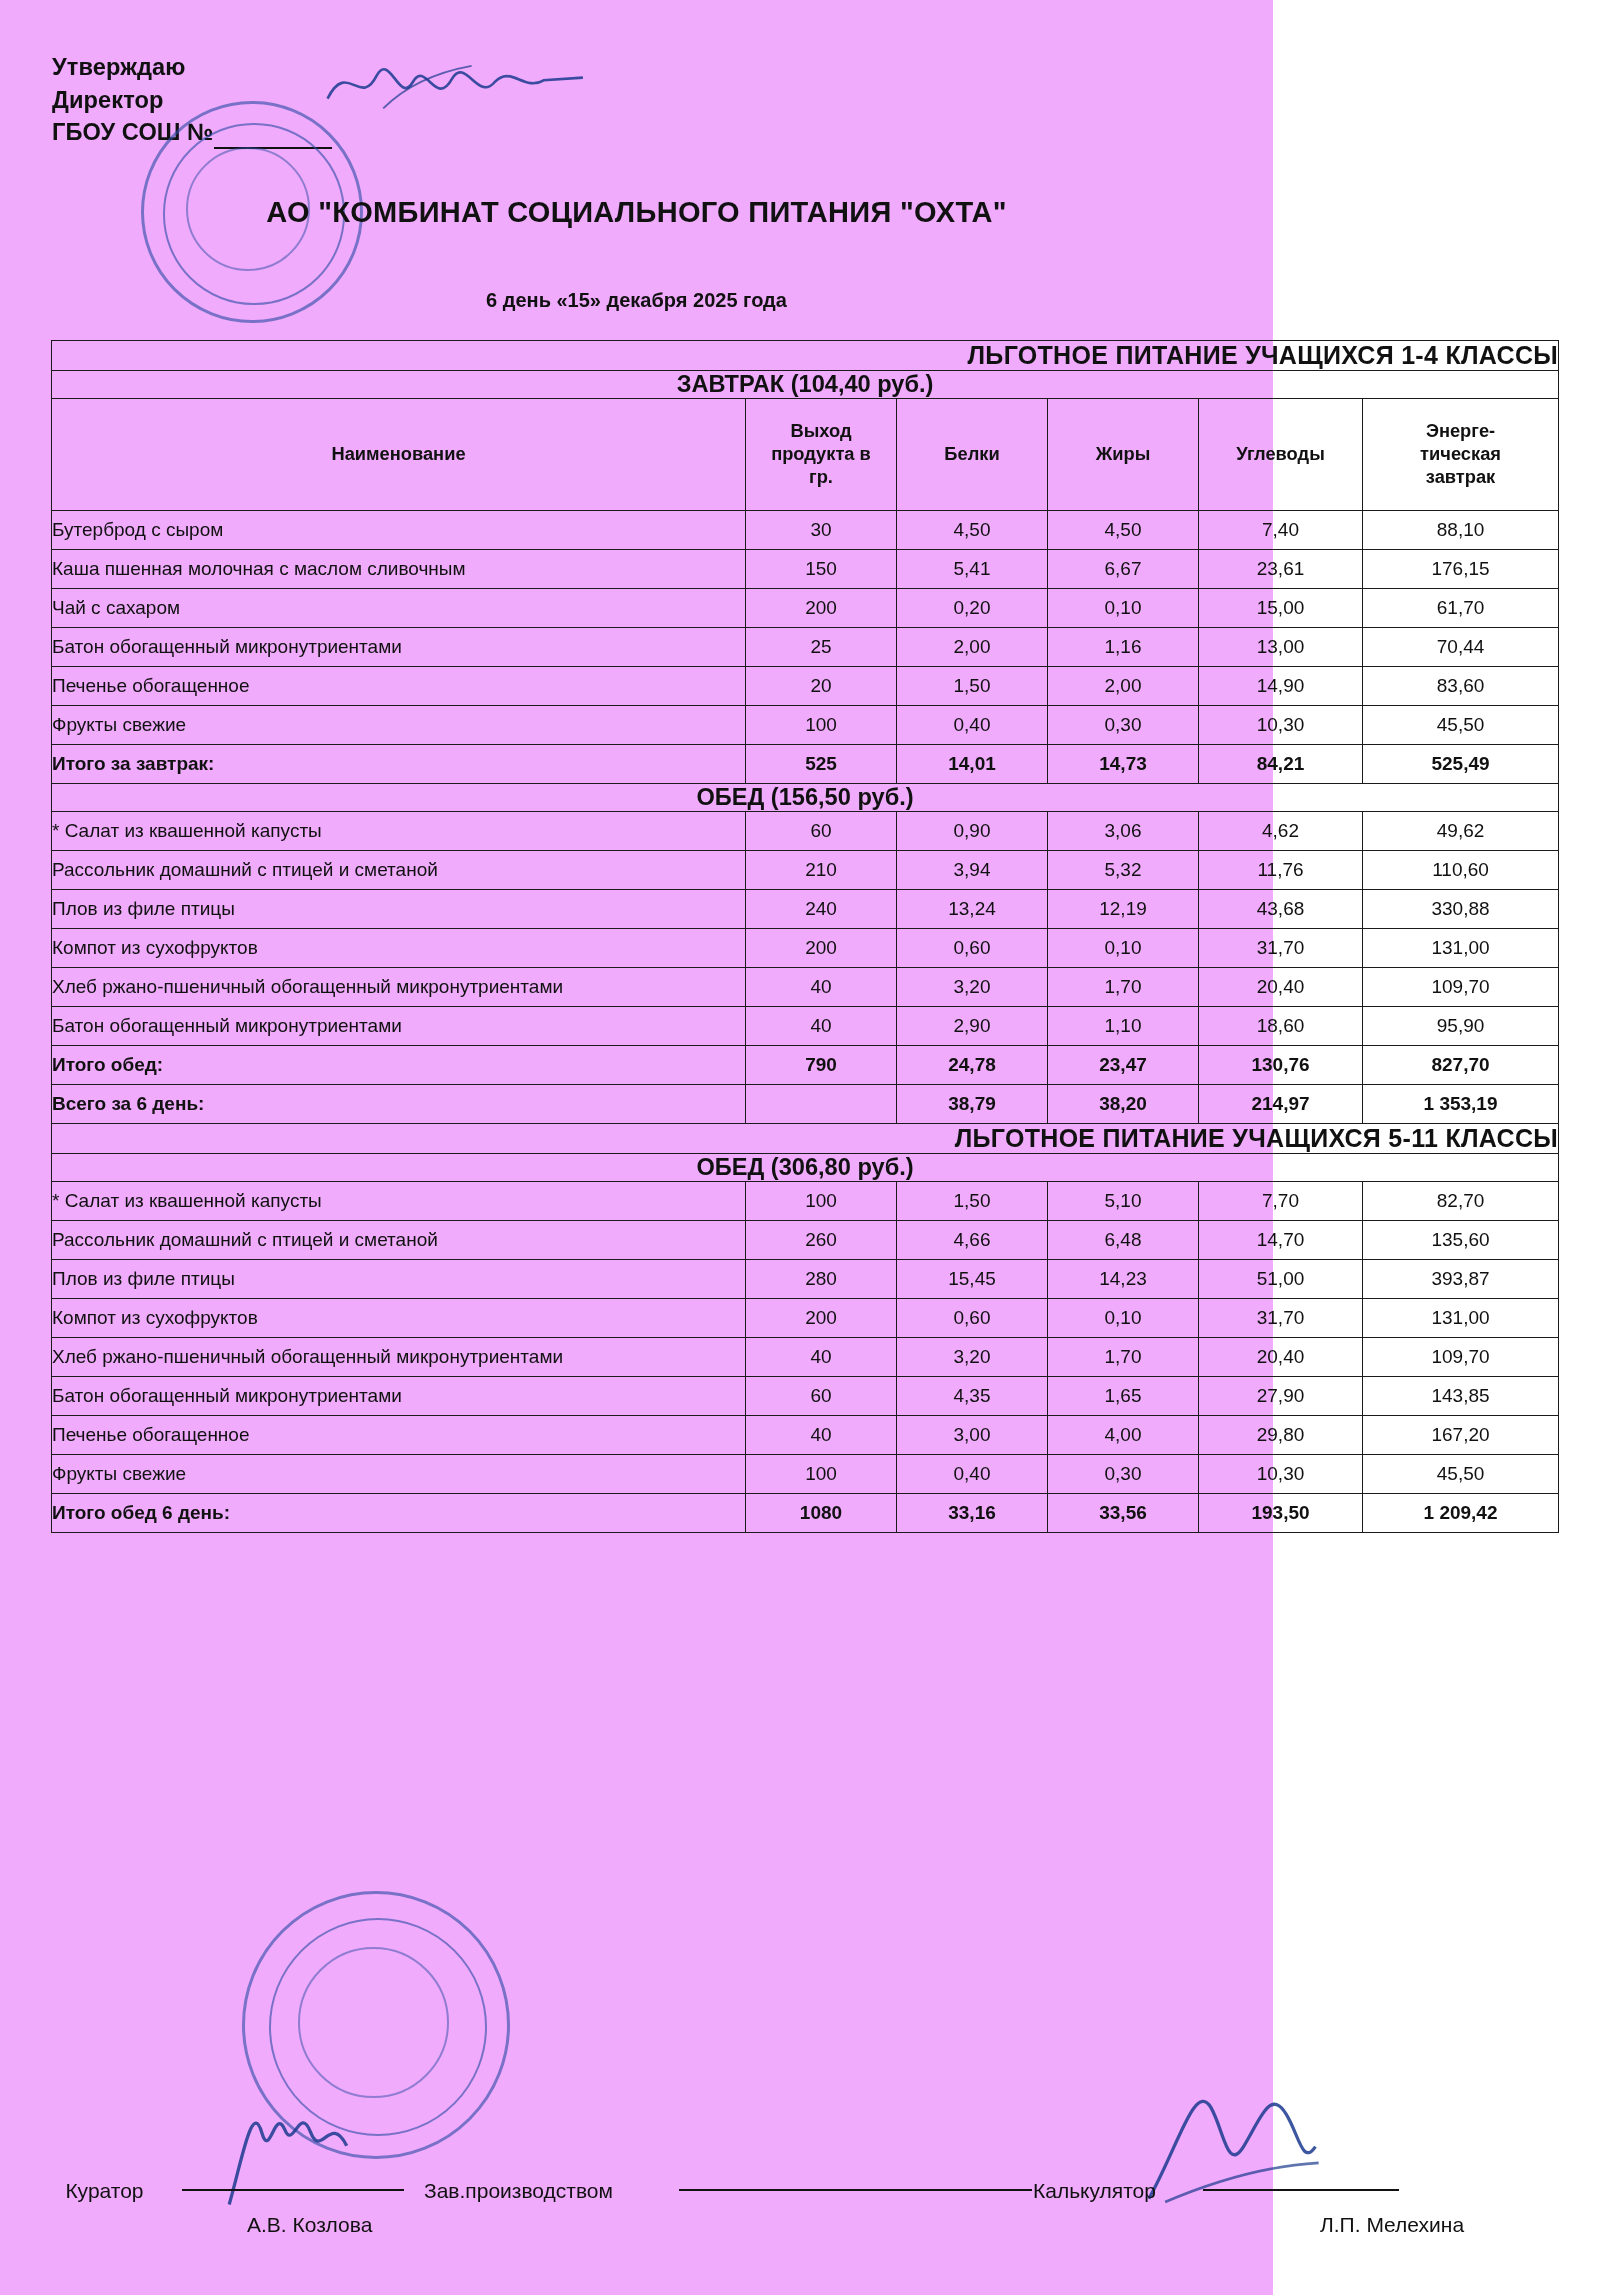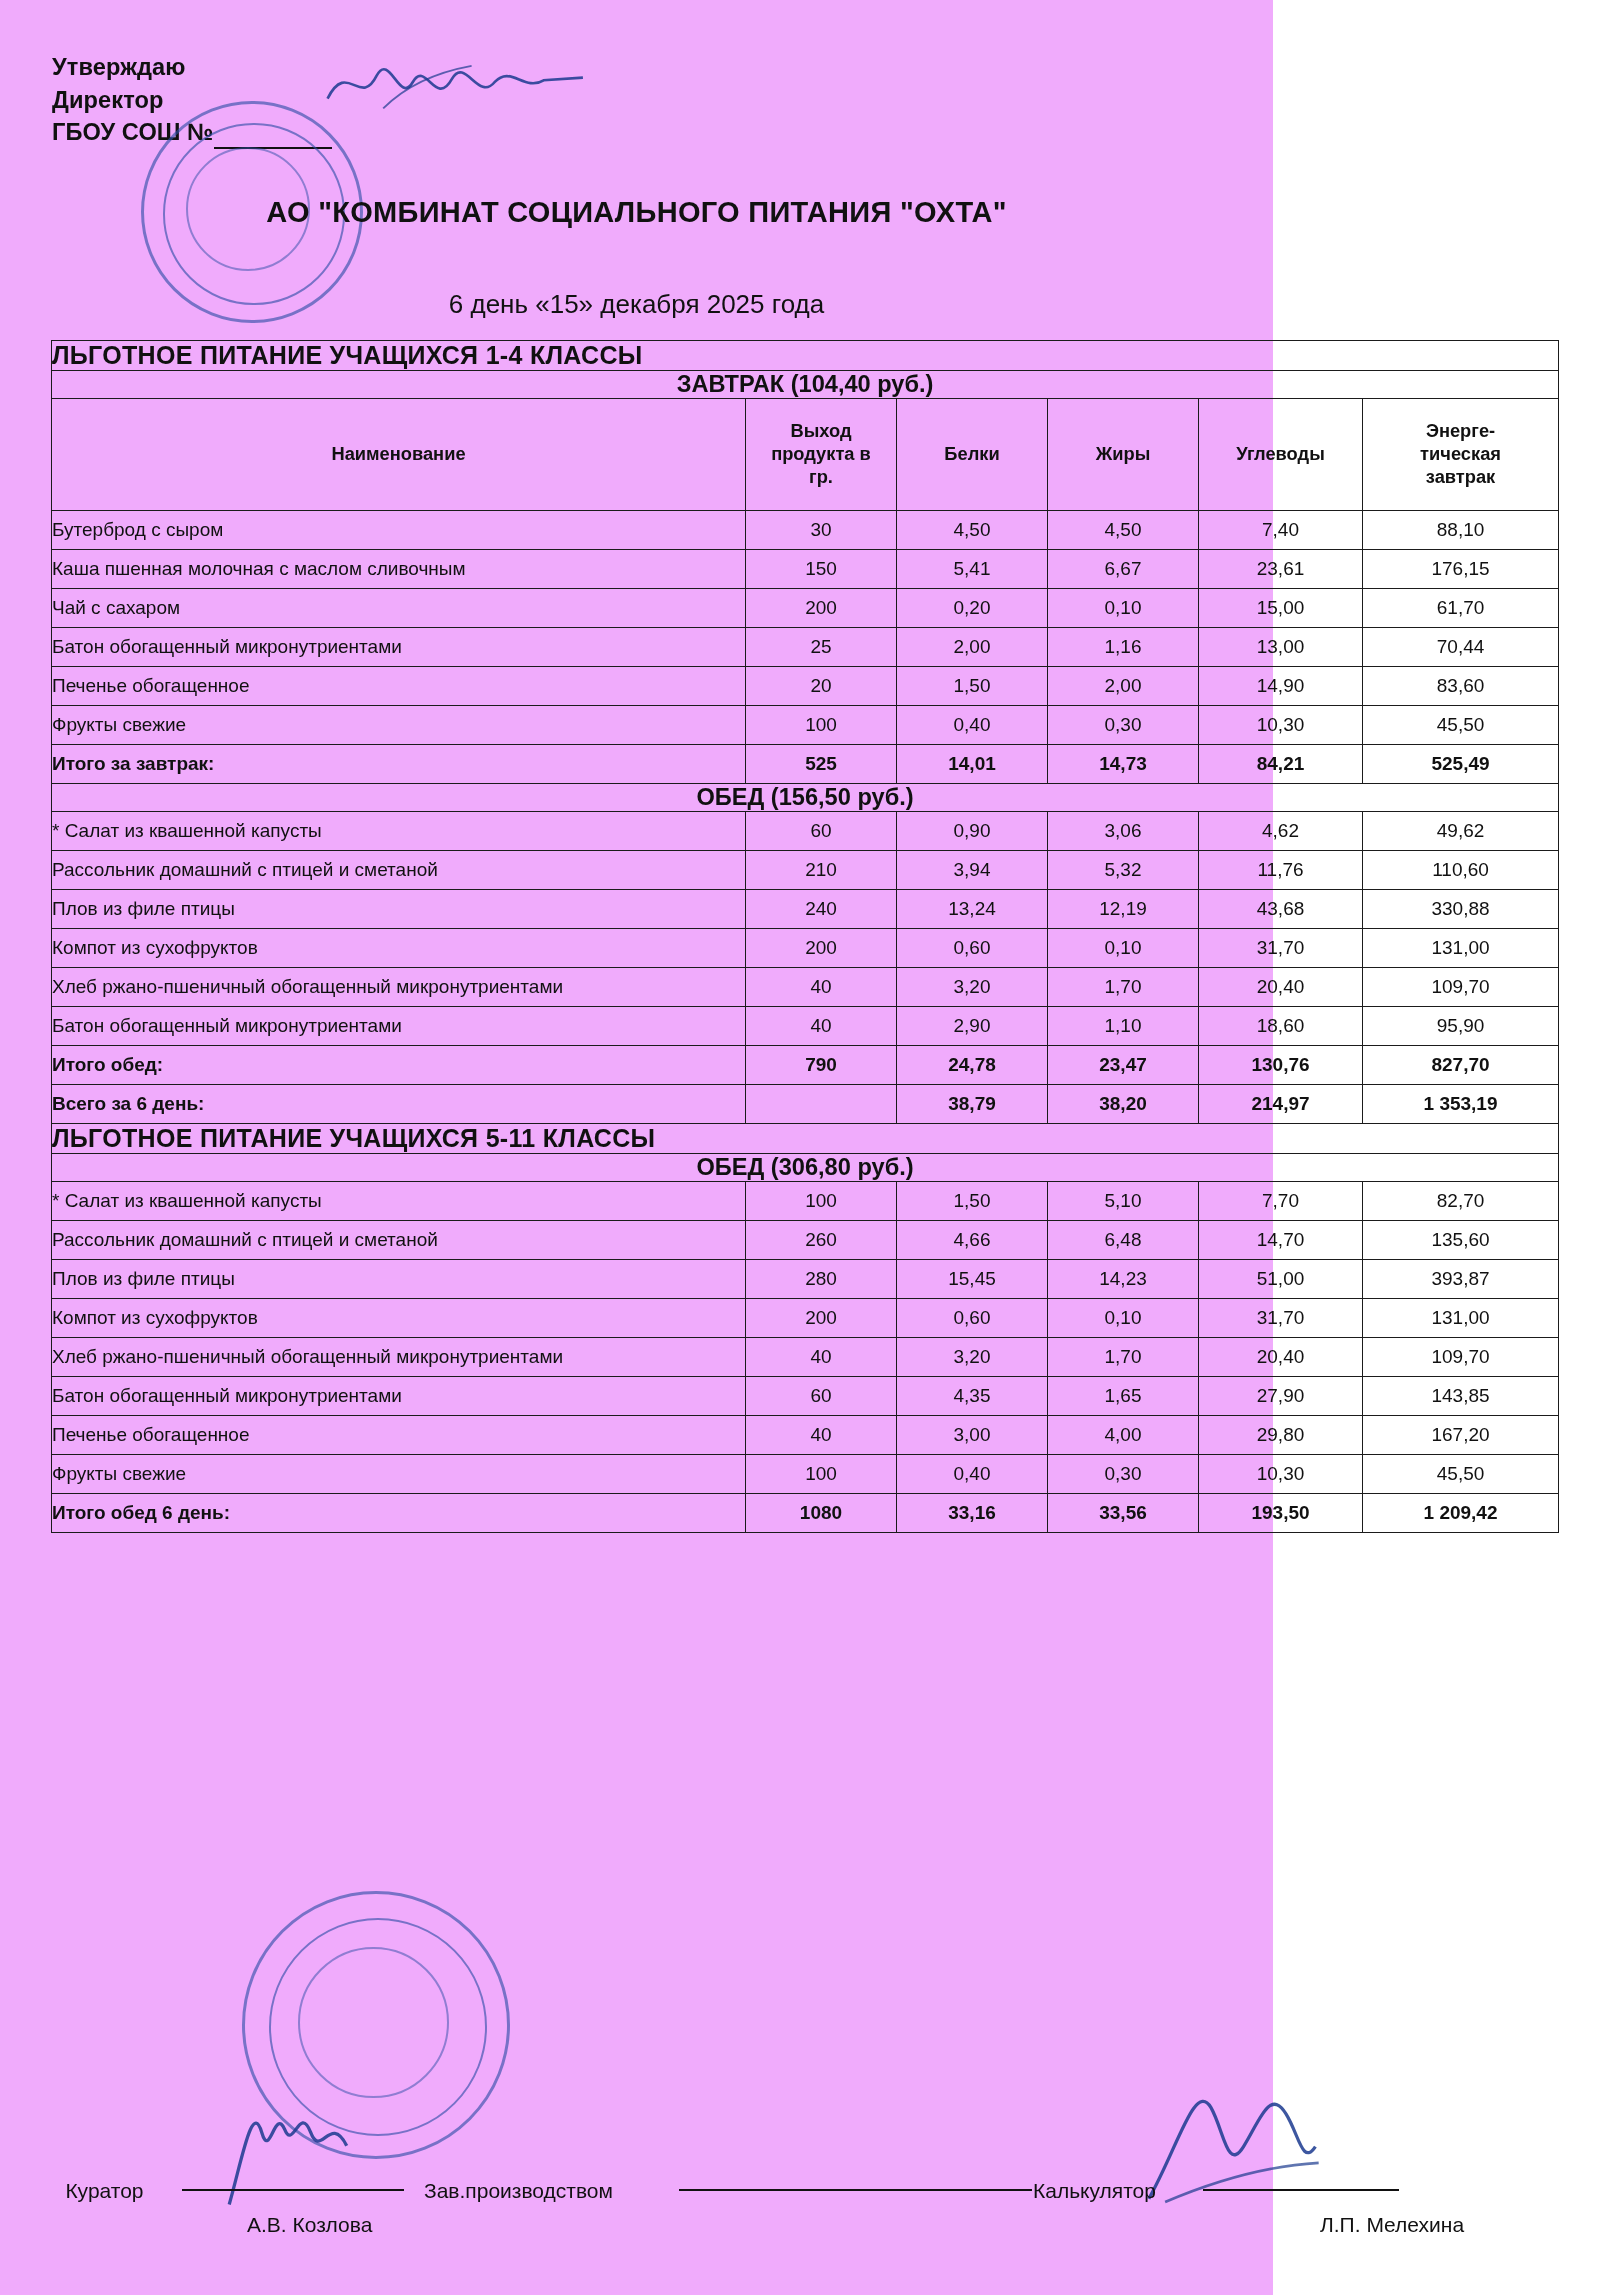--- a/index.html
+++ b/index.html
@@ -57,22 +57,22 @@
     text-align: center;
     font-size: 27.5px;
     font-weight: bold;
     letter-spacing: 5.2px;
   }
   .menu-date {
     position: absolute;
     left: 0; right: 0;
     top: 289px;
     text-align: center;
-    font-size: 26px;
-    font-weight: normal;
+    font-size: 20px;
+    font-weight: bold;
   }
 
   
   table.menu {
     position: absolute;
     left: 51px;
     top: 340px;
     width: 1505px;
     border-collapse: collapse;
     table-layout: fixed;
@@ -83,21 +83,21 @@
     padding: 0;
   }
   .col-name   { width: 694px; }
   .col-out    { width: 151px; }
   .col-prot   { width: 151px; }
   .col-fat    { width: 151px; }
   .col-carb   { width: 164px; }
   .col-energy { width: 196px; }
 
   .section-title td {
-    text-align: left;
+    text-align: right;
     font-weight: bold;
     font-size: 25px;
     padding: 6.5px 0 7.9px;
     letter-spacing: 0.3px;
   }
   .section-sub td {
     text-align: center;
     font-weight: bold;
     font-size: 23.6px;
     padding: 5.2px 0 6.5px;

